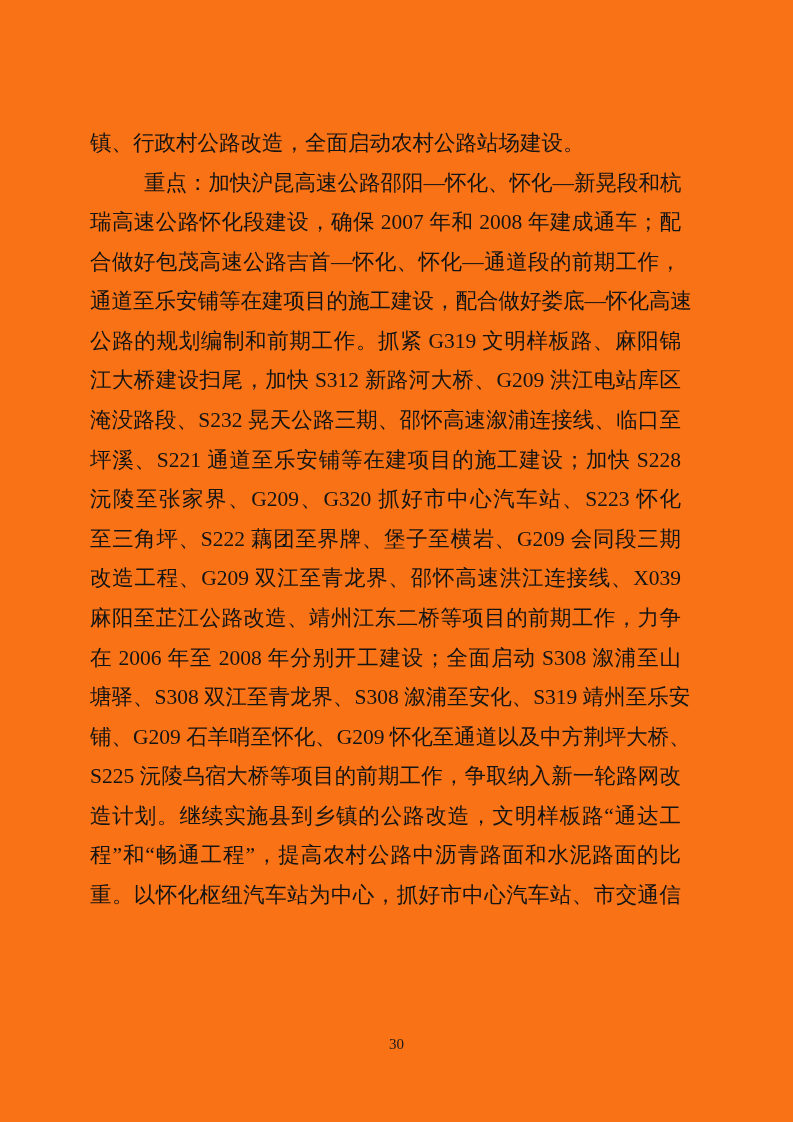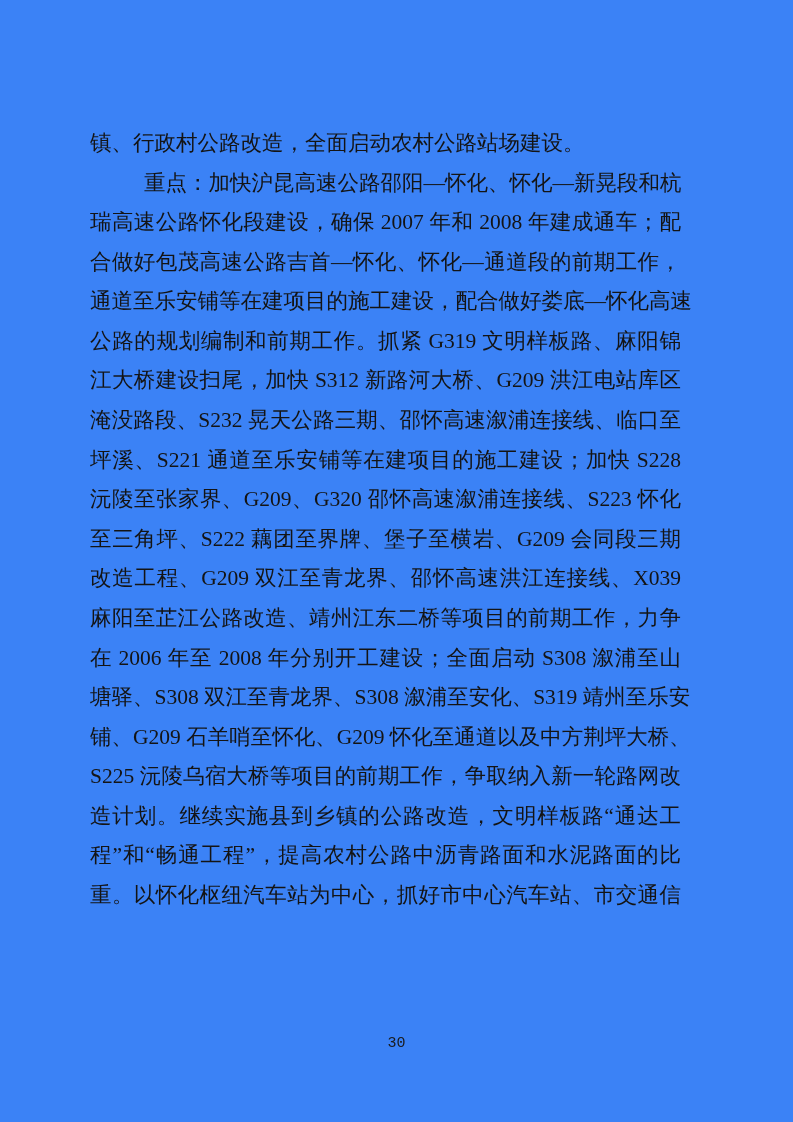--- a/index.html
+++ b/index.html
@@ -4,21 +4,21 @@
 <style>
   html, body {
     margin: 0;
     padding: 0;
     background: #ffffff;
   }
   .page {
     position: relative;
     width: 793px;
     height: 1122px;
-    background: #3b82f6;
+    background: #f97316;
     overflow: hidden;
     font-family: "Liberation Serif", "DejaVu Serif", serif;
     color: #141414;
   }
   .text-block {
     position: absolute;
     left: 90px;
     top: 124px;
     width: 591px;
   }
@@ -40,38 +40,37 @@
   }
   .page-number {
     position: absolute;
     top: 1034px;
     left: 0;
     width: 100%;
     text-align: center;
     font-size: 15px;
     line-height: 20px;
     color: #1a1a1a;
-    font-family: Liberation Mono, monospace;
   }
 </style>
 </head>
 <body>
 
 <div class="page">
   <div class="text-block">
     <div class="line para-end">镇、行政村公路改造，全面启动农村公路站场建设。</div>
     <div class="line indent">重点：加快沪昆高速公路邵阳—怀化、怀化—新晃段和杭</div>
     <div class="line">瑞高速公路怀化段建设，确保 2007 年和 2008 年建成通车；配</div>
     <div class="line">合做好包茂高速公路吉首—怀化、怀化—通道段的前期工作，</div>
     <div class="line">通道至乐安铺等在建项目的施工建设，配合做好娄底—怀化高速</div>
     <div class="line">公路的规划编制和前期工作。抓紧 G319 文明样板路、麻阳锦</div>
     <div class="line">江大桥建设扫尾，加快 S312 新路河大桥、G209 洪江电站库区</div>
     <div class="line">淹没路段、S232 晃天公路三期、邵怀高速溆浦连接线、临口至</div>
     <div class="line">坪溪、S221 通道至乐安铺等在建项目的施工建设；加快 S228</div>
-    <div class="line">沅陵至张家界、G209、G320 邵怀高速溆浦连接线、S223 怀化</div>
+    <div class="line">沅陵至张家界、G209、G320 抓好市中心汽车站、S223 怀化</div>
     <div class="line">至三角坪、S222 藕团至界牌、堡子至横岩、G209 会同段三期</div>
     <div class="line">改造工程、G209 双江至青龙界、邵怀高速洪江连接线、X039</div>
     <div class="line">麻阳至芷江公路改造、靖州江东二桥等项目的前期工作，力争</div>
     <div class="line">在 2006 年至 2008 年分别开工建设；全面启动 S308 溆浦至山</div>
     <div class="line">塘驿、S308 双江至青龙界、S308 溆浦至安化、S319 靖州至乐安</div>
     <div class="line">铺、G209 石羊哨至怀化、G209 怀化至通道以及中方荆坪大桥、</div>
     <div class="line">S225 沅陵乌宿大桥等项目的前期工作，争取纳入新一轮路网改</div>
     <div class="line">造计划。继续实施县到乡镇的公路改造，文明样板路“通达工</div>
     <div class="line">程”和“畅通工程”，提高农村公路中沥青路面和水泥路面的比</div>
     <div class="line">重。以怀化枢纽汽车站为中心，抓好市中心汽车站、市交通信</div>

